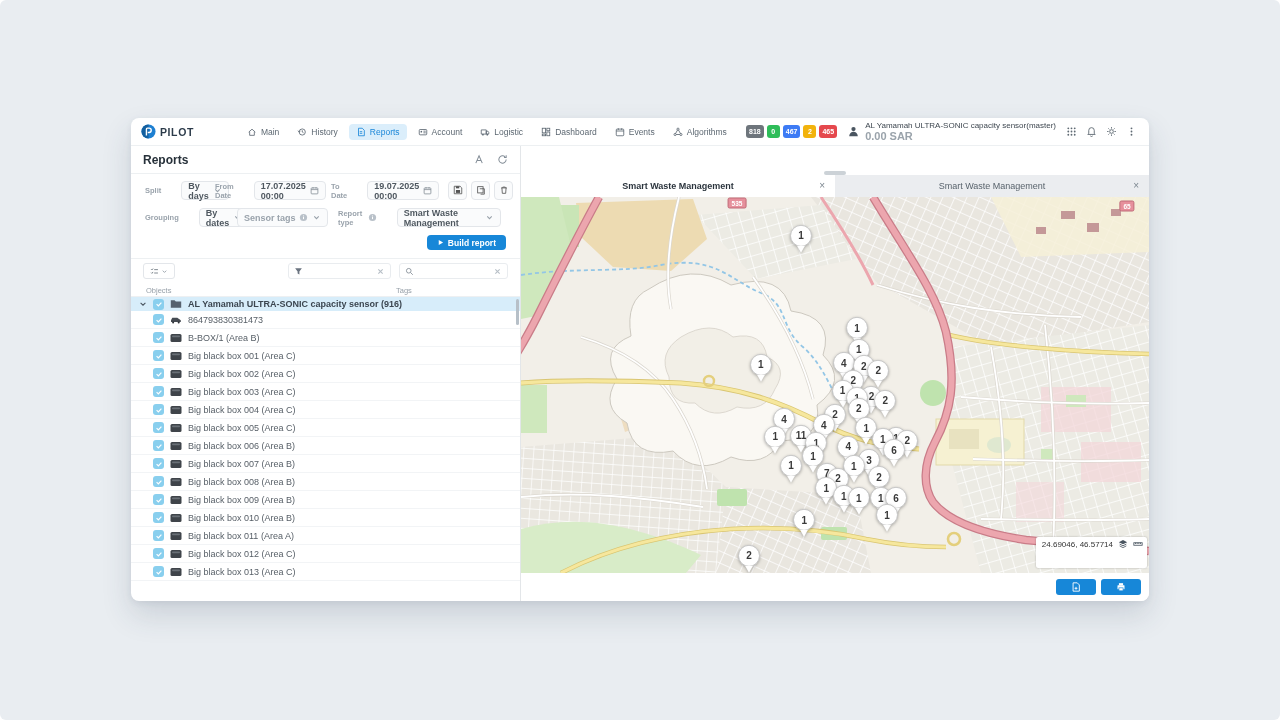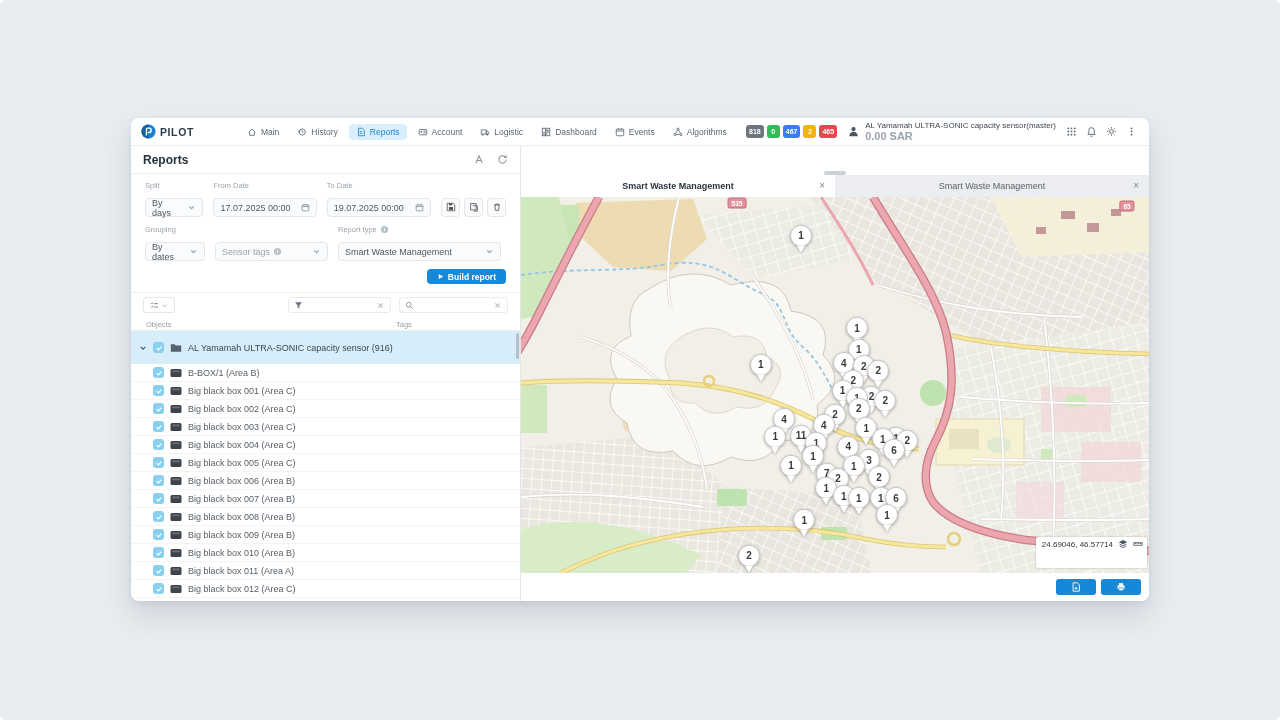--- a/index.html
+++ b/index.html
@@ -36,21 +36,21 @@
   .map-panel { flex:1; position:relative; }
   .panel-header { height:28px; display:flex; align-items:center; justify-content:space-between; padding:0 12px; border-bottom:1px solid #edf0f2; }
   .panel-title { font-size:12px; font-weight:bold; color:#27313a; }
   .header-icons { display:flex; gap:12px; align-items:center; color:#828c96; }
   .header-icons .hic { width:11px; height:11px; display:inline-flex; cursor:pointer; font-size:10px; font-weight:bold; line-height:11px; }
   .header-icons svg { width:11px; height:11px; }
 
   
   .filters { padding:7px 14px 8px; border-bottom:1px solid #edf0f2; }
   .filter-row { display:flex; gap:10px; align-items:flex-end; margin-bottom:8px; }
-  .field { display:flex; flex-direction:column; gap:8px; }
+  .field { display:flex; flex-direction:row; gap:20px;font-weight:bold; }
   .field-label { font-size:7.5px; color:#9aa3ac; display:flex; align-items:center; gap:3px; }
   .control { height:19px; background:#fafbfc; border:1px solid #e3e6ea; border-radius:4px; font-size:9px; color:#4f5860;
              display:flex; align-items:center; justify-content:space-between; gap:4px; padding:0 6px; cursor:pointer; }
   .control svg { flex:none; }
   .ctl-ic { width:9px; height:9px; display:inline-flex; }
   .ctl-ic svg { width:9px; height:9px; }
   .icon-btn { width:19px; height:19px; border:1px solid #e3e6ea; background:#fafbfc; border-radius:4px; display:flex; align-items:center; justify-content:center; cursor:pointer; }
   .icon-btn svg { width:10px; height:10px; }
   .build-row { display:flex; justify-content:flex-end; margin-bottom:0; }
   .build-btn { background:#1787d8; color:#fff; font-size:8.5px; font-weight:bold; border:none; border-radius:4px;
@@ -64,21 +64,21 @@
   .tb-spacer { flex:1; }
   .tb-input { height:16px; border:1px solid #e9ecef; border-radius:3px; background:#fff; display:flex; align-items:center; gap:4px; padding:0 5px; }
   .tb-input input { border:none; outline:none; font-size:8.5px; width:100%; background:transparent; color:#555; }
   .tb-filter { width:103px; }
   .tb-search { width:109px; }
   .tb-input svg { flex:none; width:9px; height:9px; }
   .col-headers { position:relative; height:14px; border-bottom:1px solid #eef0f2; font-size:7.5px; color:#97a0a9; }
   .col-objects { position:absolute; left:15px; top:3px; }
   .col-tags { position:absolute; left:265px; top:3px; }
   .object-list { flex:1; overflow:hidden; position:relative; }
-  .obj-group { height:33px; background:#d7edfa; display:flex; align-items:center; gap:6px; padding-left:8px; cursor:pointer; }
+  .obj-group { height:14px; background:#d7edfa; display:flex; align-items:center; gap:6px; padding-left:8px; cursor:pointer;font-weight:bold; }
   .obj-group .grp-name { font-size:9px; color:#3c4650; }
   .chev { width:8px; height:8px; display:inline-flex; }
   .chev svg { width:8px; height:8px; }
   .cbx { width:11px; height:11px; border-radius:3px; background:#89cfee; display:inline-flex; align-items:center; justify-content:center; flex:none; cursor:pointer; }
   .cbx svg { width:8px; height:8px; }
   .row-ic { width:12px; height:10px; display:inline-flex; flex:none; }
   .row-ic svg { width:12px; height:10px; }
   .obj-row { height:18px; display:flex; align-items:center; gap:6px; padding-left:22px; border-bottom:1px solid #f2f4f6; cursor:pointer; }
   .row-nm { font-size:9px; color:#565e66; white-space:nowrap; }
   .list-scrollbar { position:absolute; right:1px; top:2px; width:3px; height:26px; border-radius:2px; background:#b7c0c8; }
@@ -460,20 +460,35 @@
                 </svg>
               </span>
             <span class="row-ic">
                 <svg viewBox="0 0 12 10">
                   <path d="M.8 1.2h3.8l1.2 1.4h5.4v6.2H.8z" fill="#57626e"></path>
                 </svg>
               </span>
             <span class="grp-name">AL Yamamah ULTRA-SONIC capacity sensor (916)</span>
           </div>
           <div id="objectRows">
+              <div class="obj-row">
+                <span class="cbx">
+                  <svg viewBox="0 0 10 10">
+                    <path d="M2 5.2 4.2 7.3 8 3.2" fill="none" stroke="#fff" stroke-width="1.5"></path>
+                  </svg>
+                </span>
+                <span class="row-ic">
+                  <svg viewBox="0 0 12 9">
+                    <path d="M1 6.5V4.8L2.3 2.3h5L10.8 4.8v1.7z" fill="#454b52"></path>
+                    <circle cx="3.1" cy="7" r="1" fill="#2e3338"></circle>
+                    <circle cx="8.7" cy="7" r="1" fill="#2e3338"></circle>
+                  </svg>
+                </span>
+                <span class="row-nm">864793830381473</span>
+              </div>
               <div class="obj-row">
                 <span class="cbx">
                   <svg viewBox="0 0 10 10">
                     <path d="M2 5.2 4.2 7.3 8 3.2" fill="none" stroke="#fff" stroke-width="1.5"></path>
                   </svg>
                 </span>
                 <span class="row-ic">
                   <svg viewBox="0 0 12 10">
                     <rect x="0.5" y="1" width="11" height="8" rx="1.5" fill="#3f444a"></rect>
                     <rect x="2" y="2.6" width="8" height="1.6" rx="0.8" fill="#6a7077"></rect>

